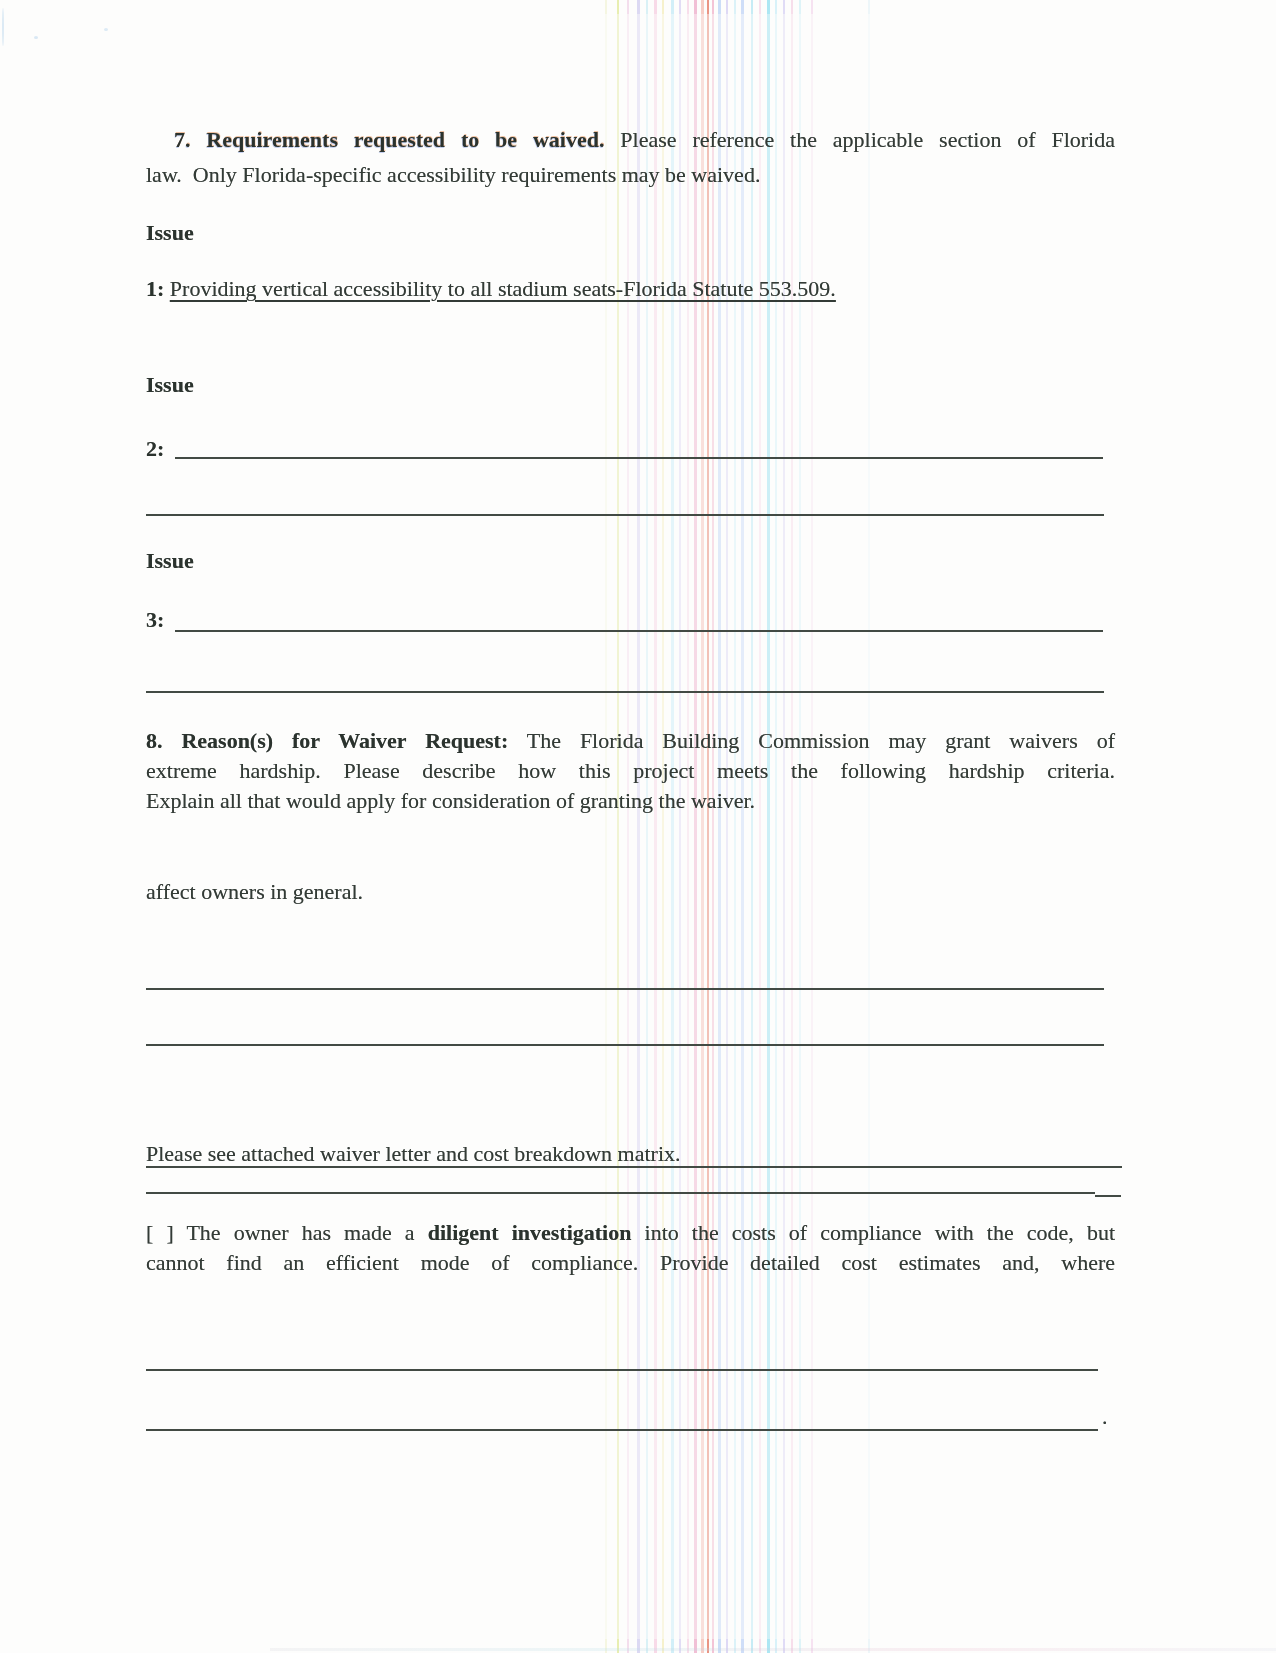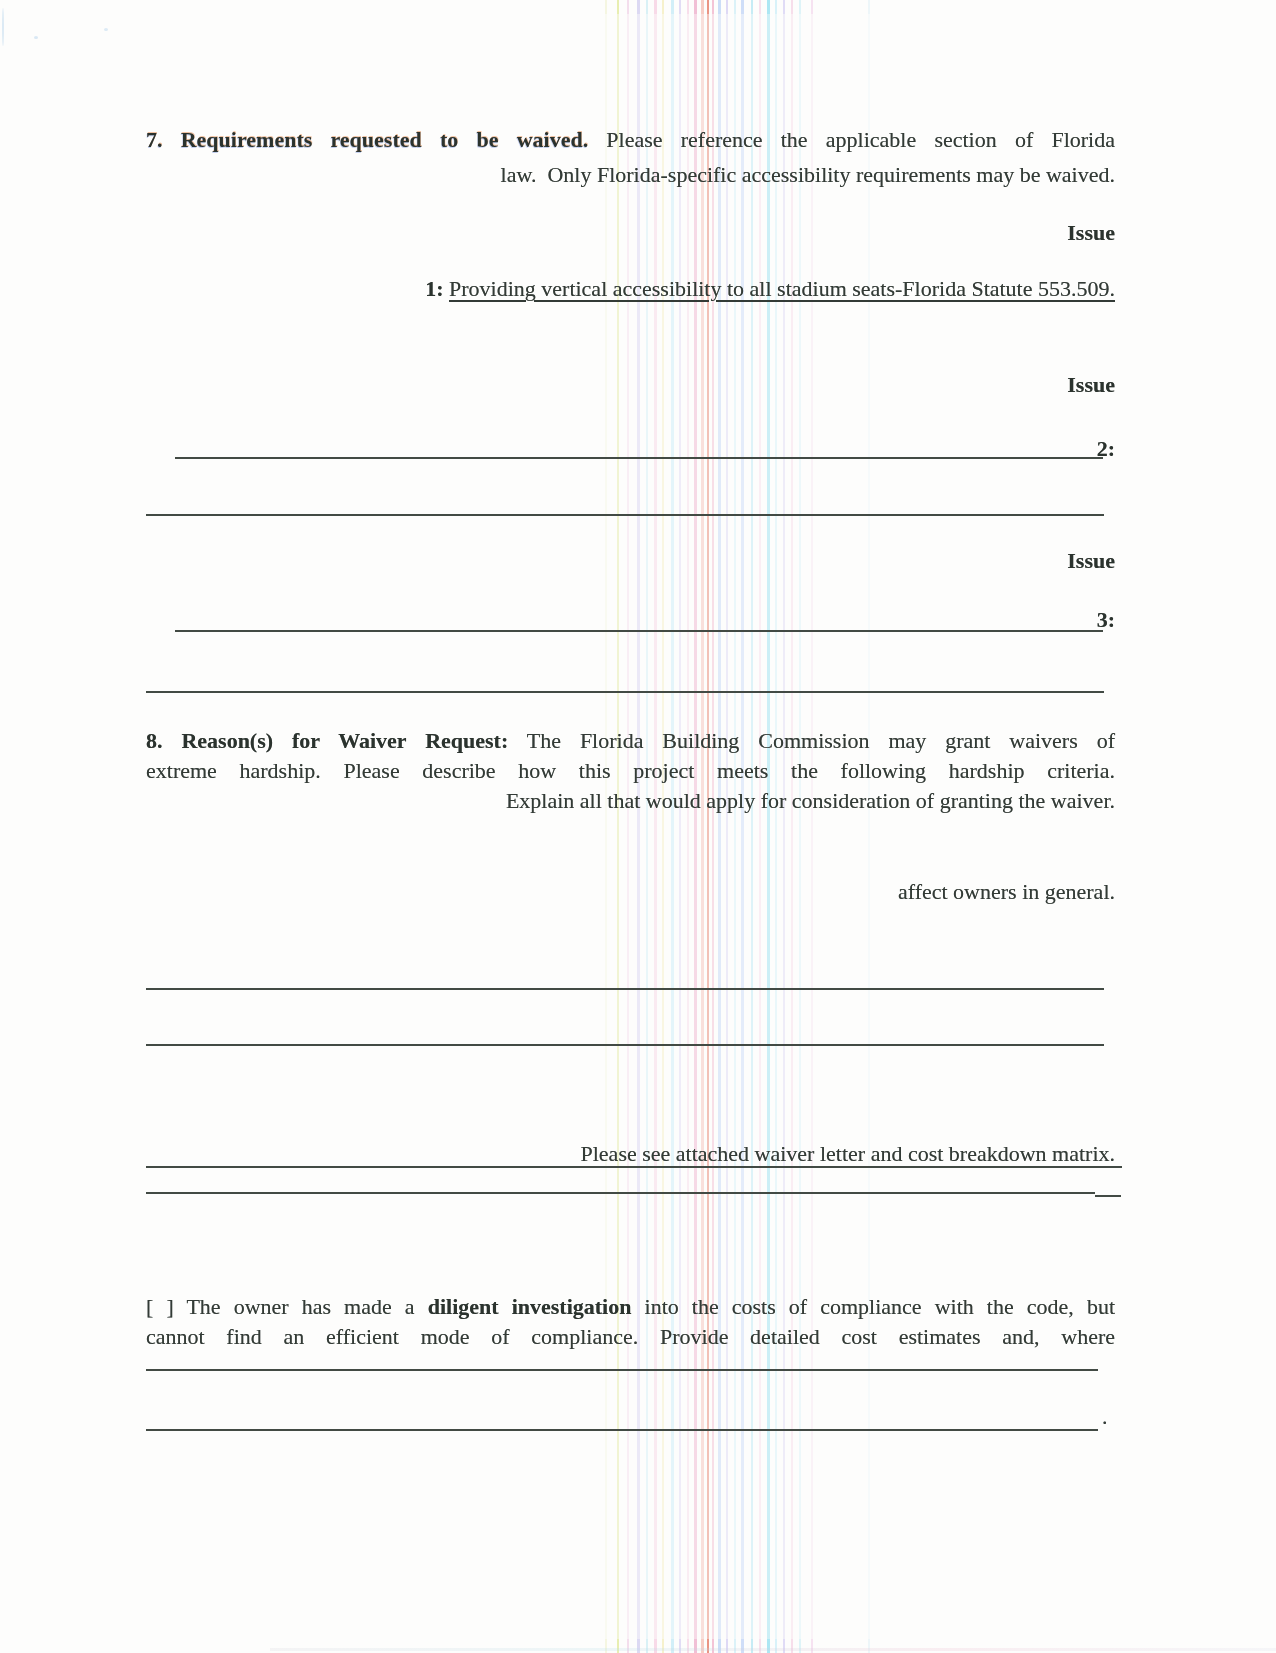--- a/index.html
+++ b/index.html
@@ -6,26 +6,26 @@
   .page{
     position:relative;
     width:1276px;height:1653px;
     background:var(--paper,#fdfdfc);
     overflow:hidden;
     font-family:"Liberation Serif","DejaVu Serif",serif;
     color:var(--ink,#333b36);
     text-shadow:0 0 0.5px rgba(51,59,54,.55);
   }
   .blk{position:absolute;left:146px;width:969px;}
-  .line{font-size:22px;white-space:normal;text-align:right;}
+  .line{font-size:22px;white-space:normal;}
   .nw{white-space:nowrap;}
   .j{text-align:justify;text-align-last:justify;word-spacing:-1.5px;}
   .b{font-weight:bold;color:var(--ink-bold,#2b332e);}
   .u{text-decoration:underline;text-decoration-thickness:2px;text-underline-offset:4px;}
-  .fringe{text-shadow:0.5px -1px 0.5px rgba(225,120,50,.45),-0.5px 1px 0.5px rgba(90,120,215,.35);}
+  .fringe{text-shadow:0.5px -1px 0.5px rgba(225,120,50,.45),-0.5px 1px 0.5px rgba(90,120,215,.35);margin-left:28px;}
   .rule{position:absolute;height:2px;background:var(--rule,#424a44);}
   .lh35 .line{line-height:35px;}
   .lh31 .line{line-height:31px;}
   .lh30 .line{line-height:30px;}
   .streaks,.noise{position:absolute;inset:0;pointer-events:none;}
   .edge-band{position:absolute;left:270px;top:1648px;width:1006px;height:3px;opacity:.5;
     background:linear-gradient(90deg,rgba(200,200,210,.35),rgba(180,220,230,.45),rgba(235,185,205,.45),rgba(200,205,225,.3));}
   .speck{position:absolute;border-radius:50%;}
   .period{position:absolute;font-size:22px;line-height:22px;}
 </style>
@@ -160,21 +160,21 @@
   <div class="rule" style="left:146px;top:988px;width:958px"></div>
   <div class="rule" style="left:146px;top:1044px;width:958px"></div>
 
   <div class="blk" style="top:1141px">
     <div class="line nw">Please see attached waiver letter and cost breakdown matrix.</div>
   </div>
   <div class="rule" style="left:146px;top:1166px;width:976px"></div>
   <div class="rule" style="left:146px;top:1192px;width:949px"></div>
   <div class="rule" style="left:1095px;top:1195px;width:26px"></div>
 
-  <div class="blk lh30" style="top:1292px">
+  <div class="blk lh30" style="top:1218px">
     <div class="line j"><span>[ ] The owner has made a</span> <span class="b">diligent investigation</span> <span>into the costs of compliance with the code, but</span></div>
     <div class="line j">cannot find an efficient mode of compliance. Provide detailed cost estimates and, where</div>
   </div>
   <div class="rule" style="left:146px;top:1369px;width:952px"></div>
   <div class="rule" style="left:146px;top:1429px;width:952px"></div>
   <span class="period" style="left:1102px;top:1406px">.</span>
 
   <div class="noise">
     <div class="speck" style="left:2px;top:8px;width:2px;height:38px;background:#bcd8ee;opacity:.5"></div>
     <div class="speck" style="left:34px;top:36px;width:4px;height:3px;background:#cfe2f2;opacity:.8"></div>

